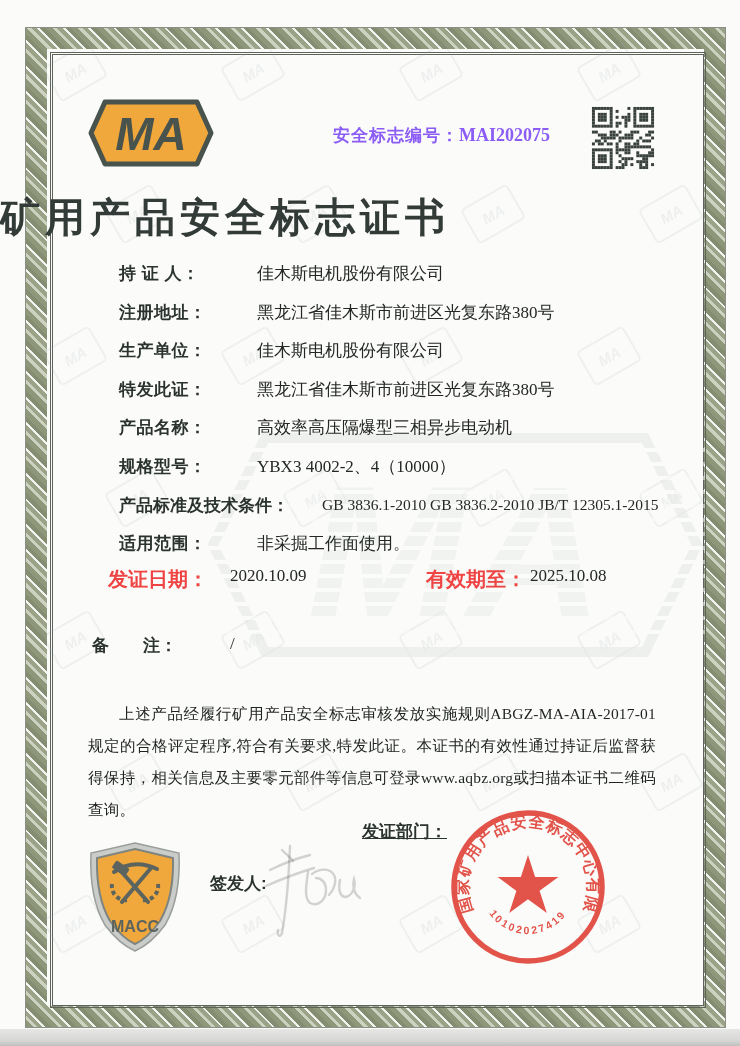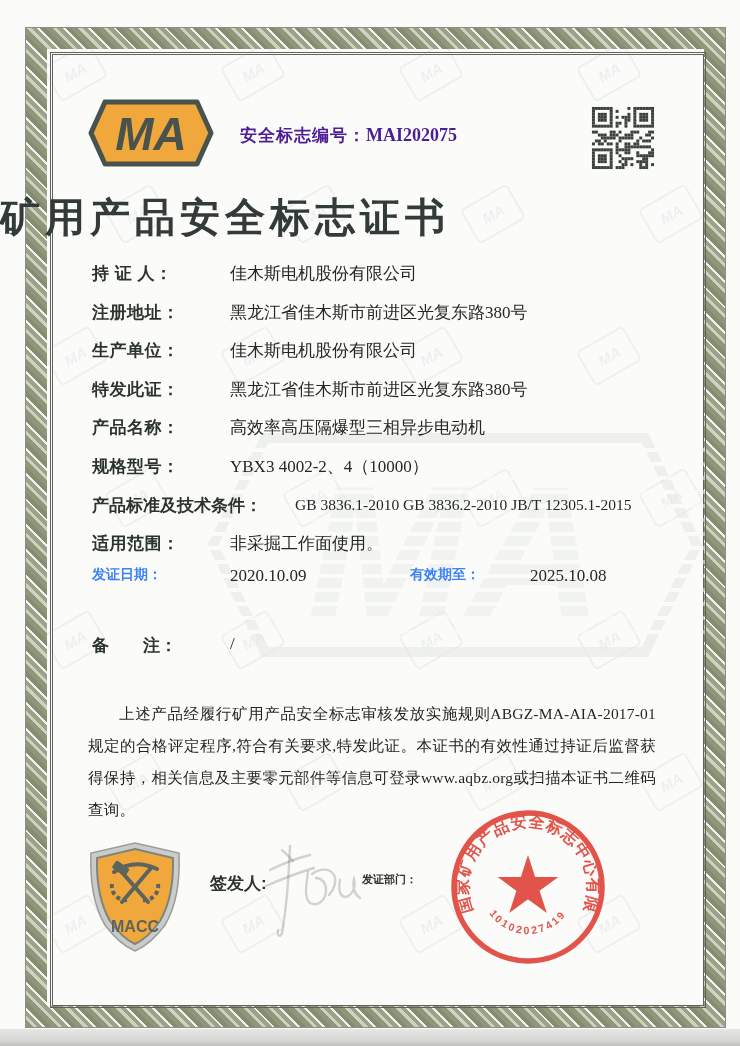--- a/index.html
+++ b/index.html
@@ -15,49 +15,49 @@
     background:linear-gradient(#e6e6e4,#d6d6d4 70%,#bebebc);}
   
   .wm-tile{position:absolute;width:50px;height:36px;border:2px solid #94a3b0;border-radius:5px;
     color:#94a3b0;opacity:.12;transform:rotate(-30deg);display:flex;align-items:center;justify-content:center;
     font-weight:bold;font-style:italic;font-size:15px;z-index:1;pointer-events:none;}
   .content{position:absolute;inset:0;z-index:2;}
   
   .wm-big{position:absolute;left:205px;top:420px;z-index:1;opacity:.5;pointer-events:none;}
   
   .ma-logo{position:absolute;left:88px;top:97px;}
-  .certno{position:absolute;left:240px;top:124px;width:310px;text-align:left;white-space:nowrap;
-    font-size:17px;font-weight:bold;color:#4c1d95;letter-spacing:1px;}
+  .certno{position:absolute;left:240px;top:124px;width:310px;text-align:right;white-space:nowrap;
+    font-size:17px;font-weight:bold;color:#8b5cf6;letter-spacing:1px;}
   .certno .num{font-family:"Liberation Serif",serif;font-weight:bold;font-size:18px;letter-spacing:0;}
   .qr{position:absolute;left:589px;top:104px;}
   .title{position:absolute;left:0;top:190px;width:684px;text-align:left;
     font-family:"Liberation Serif",serif;font-size:40px;font-weight:bold;color:#323b37;letter-spacing:5px;}
   
   .fields{position:absolute;left:92px;top:262px;width:566px;}
   .row{height:38.6px;display:flex;align-items:flex-start;}
-  .row .lab{flex:0 0 138px;font-size:17px;font-weight:bold;color:#2b332f;white-space:pre;letter-spacing:.5px;}
+  .row .lab{flex:0 0 138px;font-size:17px;font-weight:bold;color:#2b332f;white-space:pre;letter-spacing:.5px;margin-left:27px;}
   .row.wide .lab{flex:0 0 203px;letter-spacing:0;}
   .row .val{font-family:"Liberation Serif",serif;font-size:17px;color:#23282509;color:#232825;white-space:nowrap;}
   .row.wide .val{font-size:15.5px;padding-top:2px;}
   .daterow{position:absolute;left:92px;top:566px;width:566px;height:30px;}
   .daterow span{position:absolute;white-space:nowrap;}
-  .daterow .l{font-size:14px;font-weight:bold;color:#3b82f6;}
+  .daterow .l{font-size:20px;font-weight:bold;color:#ef4444;margin-left:16px;}
   .daterow .v{font-family:"Liberation Serif",serif;font-size:17px;color:#232825;text-align:right;}
   .remarkrow{position:absolute;left:92px;top:602px;width:566px;display:flex;margin-top:32px;}
   .remarkrow .lab{flex:0 0 138px;font-size:17px;font-weight:bold;color:#2b332f;white-space:pre;}
   .remarkrow .val{font-family:"Liberation Serif",serif;font-size:17px;color:#232825;}
   
   .statement{position:absolute;left:88px;top:698px;width:568px;
     font-family:"Liberation Serif",serif;font-size:15.5px;line-height:32px;color:#1f2421;
     text-indent:2em;text-align:justify;letter-spacing:.2px;}
   
   .macc{position:absolute;left:84px;top:840px;}
   .signer-label{position:absolute;left:210px;top:872px;font-size:17px;font-weight:bold;color:#2b332f;white-space:nowrap;}
   .signature{position:absolute;left:252px;top:828px;}
-  .issuer-label{position:absolute;left:362px;top:872px;font-size:11px;font-weight:bold;color:#2b332f;white-space:nowrap;}
+  .issuer-label{position:absolute;left:362px;top:820px;font-size:17px;font-weight:bold;color:#2b332f;white-space:nowrap;text-decoration:underline;}
   .seal{position:absolute;left:443px;top:800px;opacity:.92;}
 </style>
 </head>
 <body>
 
 <div class="stage">
 
   <div id="wm-layer">
       <div class="wm-tile" style="left: 48px; top: 52px;">MA</div>
       <div class="wm-tile" style="left: 226px; top: 52px;">MA</div>

